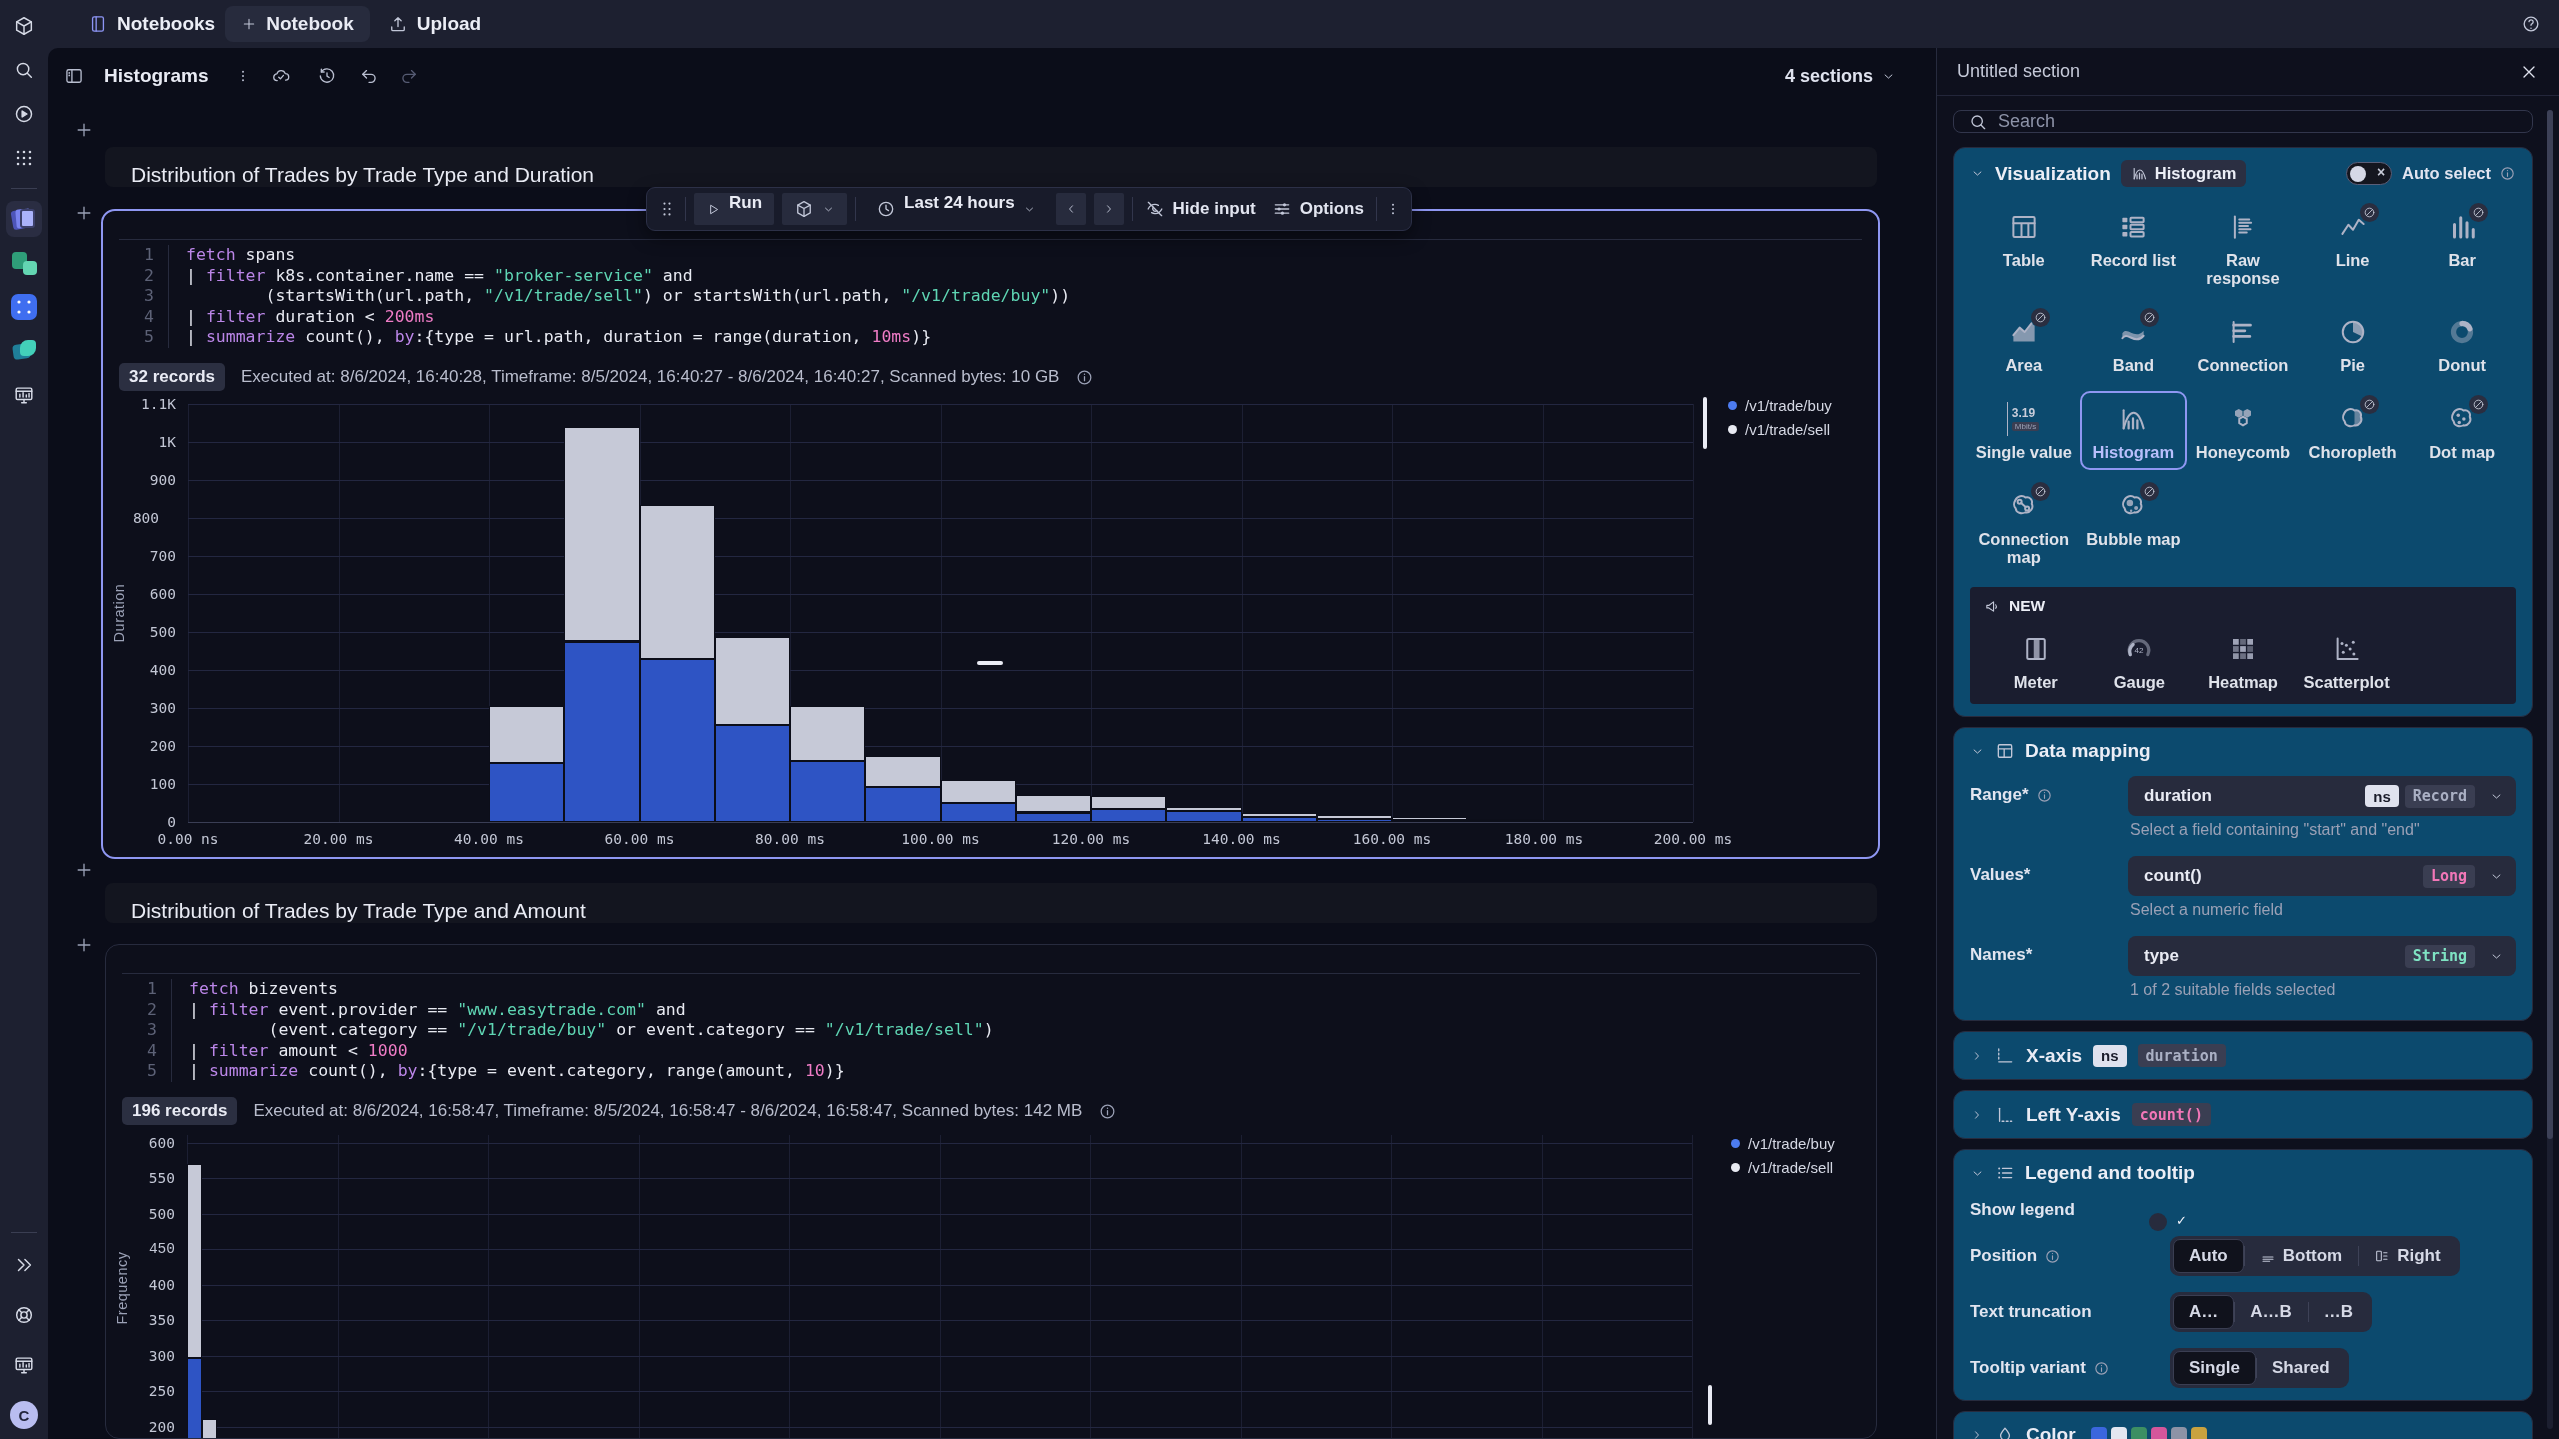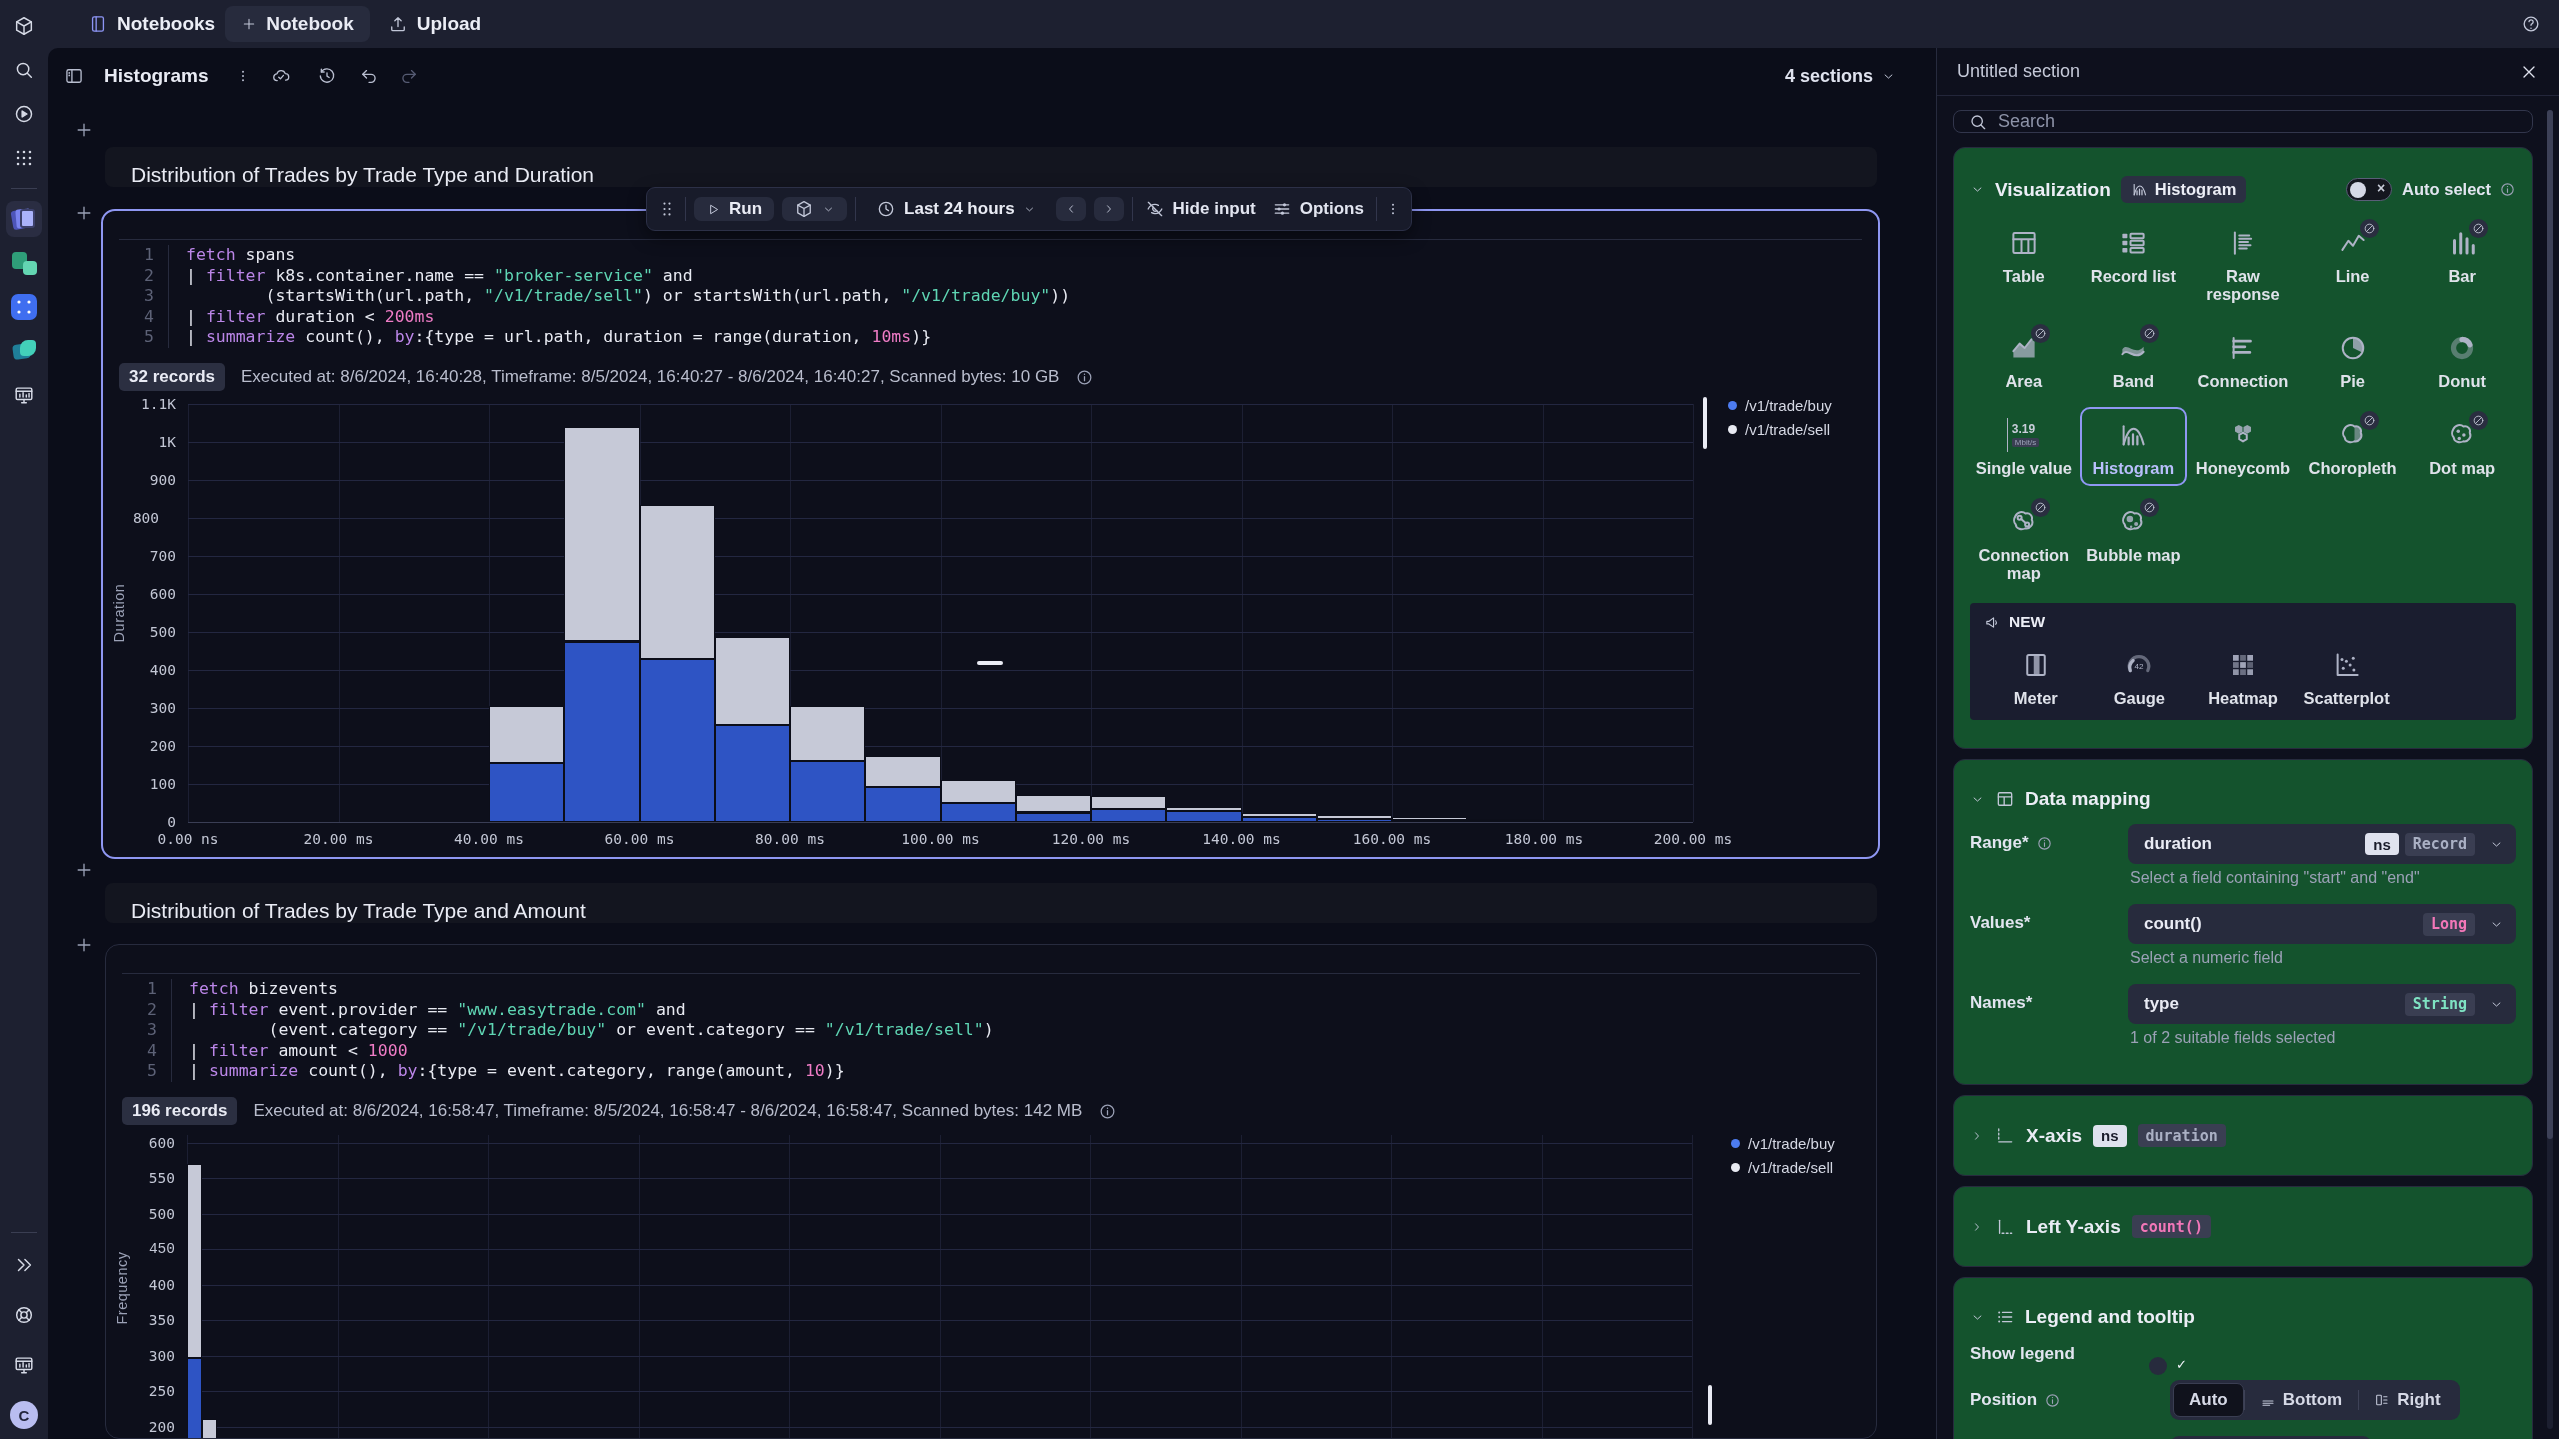--- a/index.html
+++ b/index.html
@@ -44,21 +44,21 @@
 
   .plusbtn{position:absolute;left:26px;width:20px;height:20px;color:#9ba1b6}
   .title-card{position:absolute;left:57px;width:1772px;height:40px;background:#13151f;border-radius:8px;display:flex;align-items:flex-end;padding:0 26px;font-size:21px;font-weight:normal}
   .query-card{position:absolute;background:#0d0f1b;border-radius:14px}
   #qcard1{left:53px;top:161px;width:1779px;height:650px;border:2px solid #8f97f2}
   #qcard2{left:57px;top:896px;width:1772px;height:495px;border:1px solid #272b3e;overflow:hidden}
 
   
   #ftoolbar{position:absolute;left:598px;top:139px;height:44px;background:#181b2a;border:1px solid #2c3047;border-radius:9px;display:flex;align-items:center;gap:8px;padding:0 10px;z-index:4;box-shadow:0 6px 18px rgba(0,0,0,.45)}
   .ft-sep{width:1px;height:24px;background:#32364c}
-  .ft-chip{background:#272b3d;border-radius:7px;height:24px;display:flex;align-items:center;gap:8px;padding:0 12px;font-size:17px;font-weight:bold;color:#e9ebf4}
+  .ft-chip{background:#272b3d;border-radius:2px;height:32px;display:flex;gap:8px;padding:0 12px;font-size:17px;font-weight:bold;color:#e9ebf4}
   .ft-flat{display:flex;align-items:center;gap:8px;font-size:17px;font-weight:bold;color:#e2e5f0;padding:0 4px}
 
   
   .codeblock{position:absolute;left:16px;right:16px;top:28px;border-top:1px solid #272b3e;display:flex;font-family:"DejaVu Sans Mono",monospace;font-size:16.5px;line-height:20.6px;padding-top:5px}
   .gutter{width:50px;border-right:1px solid #272b3e;color:#5d6277;text-align:right;padding-right:14px}
   .codelines{padding-left:17px;white-space:pre;color:#e8eaf2}
   .tok-kw{color:#bb86e8}.tok-str{color:#5fd6b4}.tok-num{color:#ef7cc6}.tok-pl{color:#e8eaf2}
 
   .recrow{position:absolute;left:16px;top:152px;display:flex;align-items:center;gap:16px}
   .recchip{background:#2b2f41;border-radius:5px;padding:4px 10px;font-size:17px;font-weight:bold}
@@ -82,21 +82,21 @@
   .thumb-v{position:absolute;width:4px;border-radius:2px;background:#e9ebf4}
 
   
   #panel{position:absolute;left:1936px;top:48px;width:623px;height:1391px;background:#0e101d;border-left:1px solid #272b3e}
   #panel-head{height:48px;display:flex;align-items:center;padding:0 20px;border-bottom:1px solid #23263a;color:#c5c9d8;font-size:18px}
   #panel-close{margin-left:auto;color:#dfe2ee}
   #panel-body{position:relative;padding:14px 26px 14px 16px;display:flex;flex-direction:column;gap:10px;height:1343px;overflow:hidden}
   #panel-sb{position:absolute;right:6px;top:14px;bottom:10px;width:6px;border-radius:3px;background:#1c1f30}
   #panel-sb i{position:absolute;left:0;top:0;width:6px;height:78%;border-radius:3px;background:#3d4157;display:block}
   .search{height:40px;border:1px solid #32364c;border-radius:8px;display:flex;align-items:center;gap:10px;padding:0 14px;color:#8d93a8;font-size:18px;margin-bottom:4px}
-  .pcard{background:#14532d;border:1px solid #272b3e;border-radius:12px;padding:28px 16px}
+  .pcard{background:#0c4a6e;border:1px solid #272b3e;border-radius:12px;padding:12px 16px}
   .pcard-head{display:flex;align-items:center;gap:10px;font-size:19px;font-weight:bold;color:#eceef6}
   .chip-sm{background:#2b2f42;border-radius:6px;padding:4px 10px;display:flex;align-items:center;gap:7px;font-size:16.5px;font-weight:bold}
   .hspace{flex:1}
   .toggle-x{width:46px;height:23px;border-radius:12px;border:1px solid #5a5e78;background:#14161f;position:relative}
   .toggle-x .kn{position:absolute;left:3px;top:2.5px;width:16px;height:16px;border-radius:50%;background:#d5d8e6}
   .toggle-x .x{position:absolute;right:6px;top:1px;color:#c9cdda;font-size:14px}
   .autosel{display:flex;align-items:center;gap:8px;font-size:16.5px;font-weight:bold;color:#e2e5f0}
 
   .viz-grid{display:grid;grid-template-columns:repeat(5,1fr);row-gap:8px;column-gap:2px;margin-top:12px}
   .tile{display:flex;flex-direction:column;align-items:center;gap:7px;padding:9px 2px 7px;border:2px solid transparent;border-radius:10px;color:#aeb3c6}

